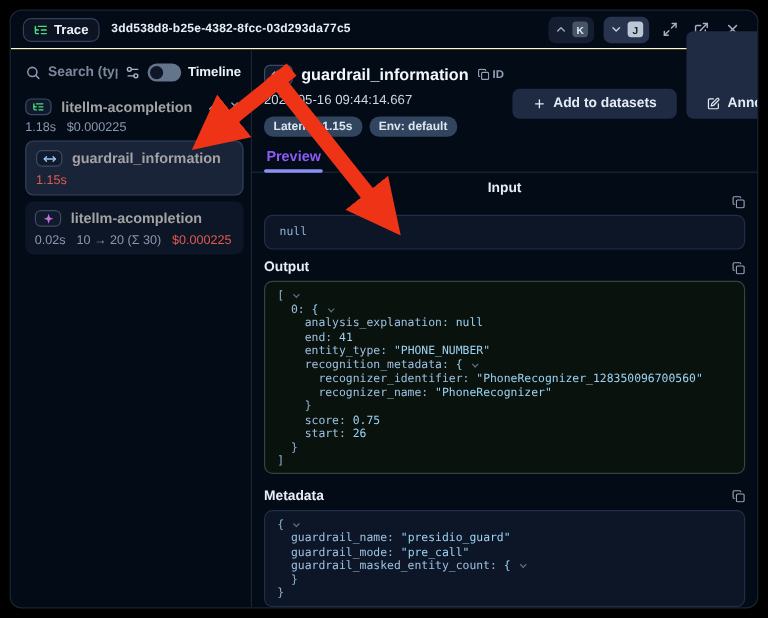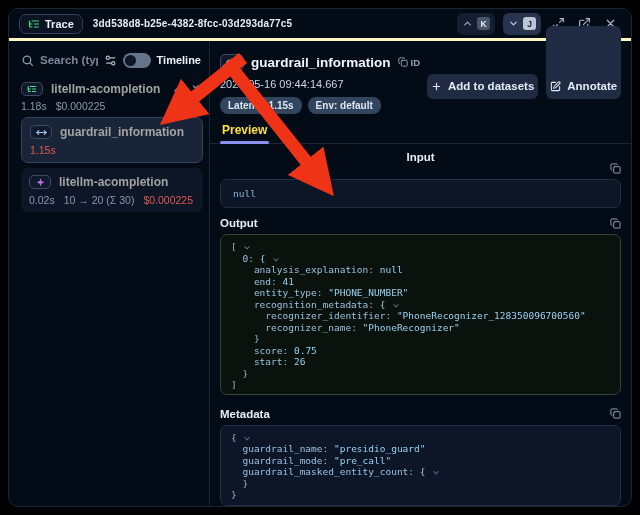--- a/index.html
+++ b/index.html
@@ -3,21 +3,21 @@
 <meta charset="utf-8">
 <style>
   * { margin:0; padding:0; box-sizing:border-box; }
   html,body { width:640px; height:515px; background:#000; overflow:hidden;
     font-family:"Liberation Sans","DejaVu Sans",sans-serif; }
   .window { position:absolute; left:8px; top:8px; width:624px; height:499px;
     background:#030b17; border:1px solid #1b2534; border-radius:10px; overflow:hidden;
     display:flex; flex-direction:column; }
   
   .topbar { height:32px; flex:0 0 32px; display:flex; align-items:center; gap:10px;
-    padding:0 12px 0 10px; border-bottom:3px solid #fef9c3; }
+    padding:0 12px 0 10px; border-bottom:1px solid #fef9c3; }
   .trace-pill { display:flex; align-items:center; gap:5px; height:20px; padding:0 8px;
     border:1px solid #32405a; border-radius:7px; background:#0c1424; }
   .trace-pill span { font-size:11px; font-weight:700; color:#edf2f9; }
   .trace-id { font-size:10px; font-weight:600; color:#e9eef6; letter-spacing:.2px; }
   .topbar-right { margin-left:auto; display:flex; align-items:center; gap:8px; }
   .kbd-btn { display:flex; align-items:center; gap:4px; height:22px; padding:0 5px;
     border-radius:6px; background:#151e31; }
   .kbd-btn.lit { background:#28344e; }
   .kbd { width:13px; height:13px; border-radius:3px; background:#475569; color:#e3eaf3;
     font-size:8.5px; font-weight:700; display:flex; align-items:center; justify-content:center; }
@@ -48,33 +48,33 @@
   .metrics .red { color:#e05a50; }
   .tree-card { margin:5px 0 0 4px; border-radius:7px; padding:7px 8px 6px 8px; background:#0d1627; }
   .tree-card.selected { background:#1a2439; border:1px solid #33425e; }
   .tree-card .metrics { margin-top:5px; }
   
   .main-header { display:flex; align-items:center; gap:7px; height:26px; }
   .main-title { font-size:13.5px; font-weight:700; color:#f3f6fa; white-space:nowrap; }
   .id-chip { display:flex; align-items:center; gap:3px; color:#94a2b5; }
   .id-chip span { font-size:9.5px; font-weight:700; }
   .header-actions { margin-left:auto; display:flex; align-items:center; gap:8px; }
-  .btn { display:flex; align-items:center; gap:6px; height:25px; padding:0 4px;
+  .btn { display:flex; align-items:center; gap:6px; height:25px; padding:0 17px;
     background:#1e2b43; border-radius:6px; color:#e4ebf5; font-size:11.5px; font-weight:600;
     white-space:nowrap;margin-top:48px; }
   .split { display:flex; align-items:stretch; background:#1e2b43; border-radius:6px; overflow:hidden; }
   .split .btn { background:none; border-radius:0; }
   .timestamp { margin-top:3px; font-size:11px; line-height:13px; color:#cdd7e4; }
   .badge-row { margin-top:6px; display:flex; gap:6px; }
   .pill-badge { height:17px; padding:0 8px; border-radius:8px; background:#31455f; color:#dde6f1;
     font-size:10px; font-weight:700; display:flex; align-items:center; }
   
   .tab-row { margin:5px -10px 0 -10px; padding:0 10px; border-bottom:1px solid #1c2638;
     display:flex; }
-  .tab { font-size:12px; font-weight:600; color:#fde047; padding:4px 2px 6px 2px; position:relative; }
+  .tab { font-size:12px; font-weight:600; color:#8b5cf6; padding:4px 2px 6px 2px; position:relative; }
   .tab.active::after { content:""; position:absolute; left:0; right:0; bottom:-1px; height:3px;
     border-radius:2px; background:#8a90f2; }
   
   .section-head { display:flex; align-items:center; margin-top:9px; }
   .section-head.first { margin-top:7px;flex-direction:column; }
   .section-label { font-size:11.5px; font-weight:700; color:#e8eef6; }
   .section-head .copy { margin-left:auto; color:#9aa8bb; }
   .code-box { margin-top:5px; background:#0d1626; border:1px solid #212e48; border-radius:7px;
     padding:6px 10px; font-family:"DejaVu Sans Mono","Liberation Mono",monospace;
     font-size:9.5px; line-height:11.5px; overflow:hidden; }

